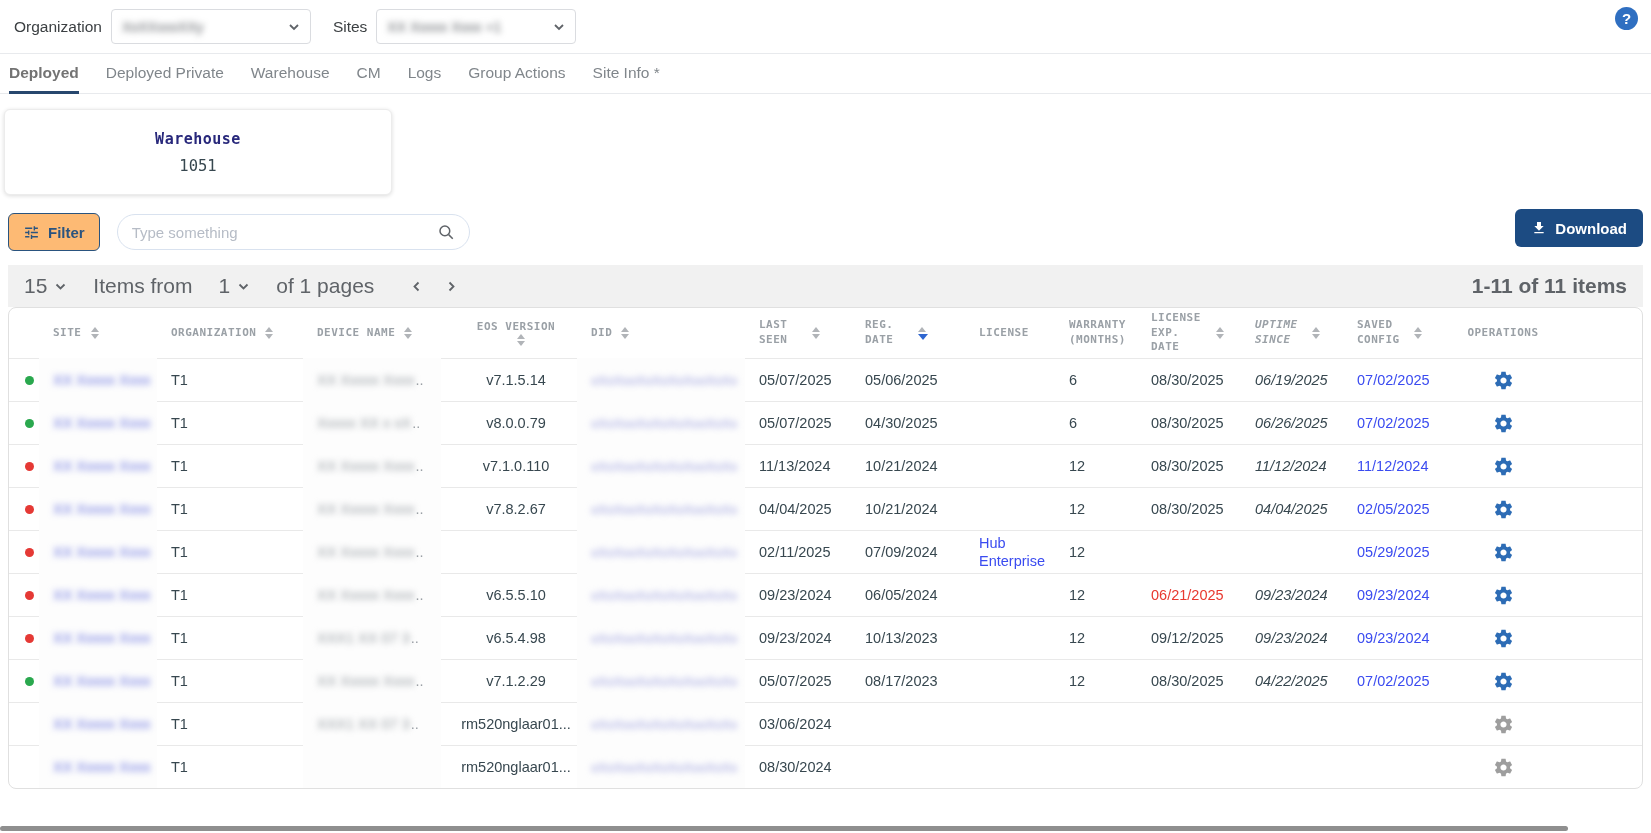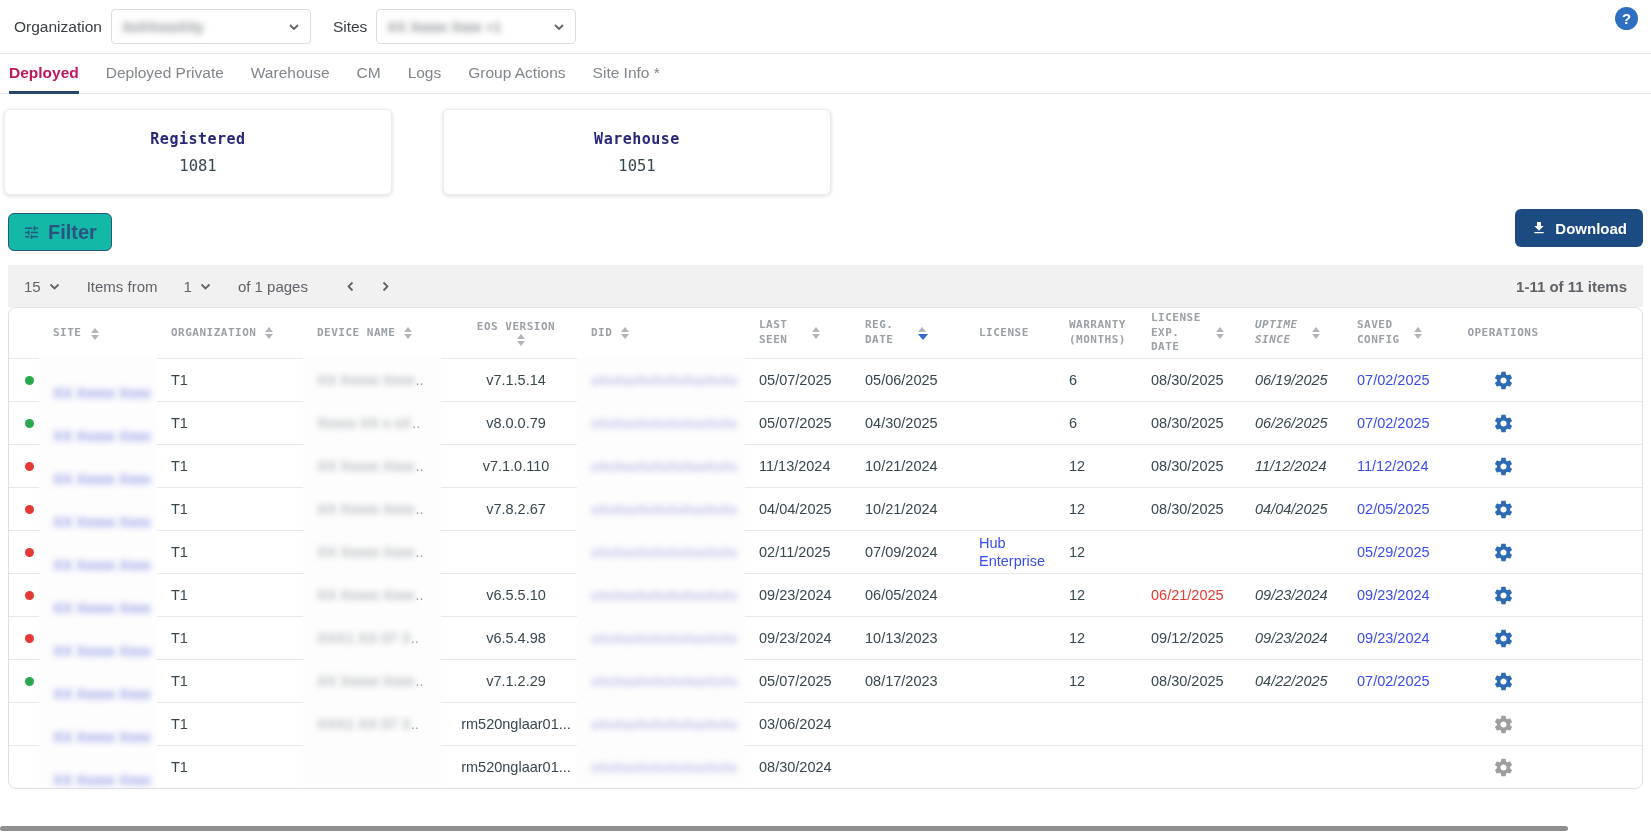--- a/index.html
+++ b/index.html
@@ -18,52 +18,52 @@
   .chev polyline { fill:none; stroke:#5f6368; stroke-width:1.8; }
   .help { position:absolute; right:13px; top:7px; width:23px; height:23px;
     border-radius:50%; background:#2f6fc1; color:#fff; font-weight:bold;
     font-size:15px; display:flex; align-items:center; justify-content:center; cursor:pointer; }
 
   
   .tabs { display:flex; gap:27px; padding:0 9px; height:40px; align-items:center;
     border-bottom:1px solid #e8eaed; }
   .tab { font-size:15.5px; color:#80868b; cursor:pointer; height:40px;
     display:flex; align-items:center; border-bottom:3px solid transparent; padding-top:2px; }
-  .tab.active { color:#be185d; font-weight:bold; border-bottom-color:#27476e;align-items:center; }
+  .tab.active { color:#737373; font-weight:bold; border-bottom-color:#27476e;align-items:center; }
 
   
   .cards { display:flex; gap:51px; padding:15px 4px 14px 4px; }
   .card { width:388px; height:86px; background:#fff; border:1px solid #ececec;
     border-radius:6px; box-shadow:0 1px 4px rgba(0,0,0,.14);
     display:flex; flex-direction:column; align-items:center; justify-content:center; gap:9px; }
   .card .ct { font-family:"DejaVu Sans Mono", monospace; font-weight:bold;
     font-size:15px; color:#28287b; letter-spacing:.5px; }
   .card .cv { font-family:"DejaVu Sans Mono", monospace; font-size:15.5px; color:#37474f; }
 
   
   .toolbar { display:flex; align-items:center; padding:4px 8px 14px 8px; position:relative; }
   .btn-filter { display:flex; align-items:center; gap:8px; height:38px; padding:12px 14px;
-    border:1.5px solid #2a547f; border-radius:6px; background:#14b8a6; cursor:pointer;
-    color:#2a547f; font-weight:bold; font-size:20px; }
+    border:1.5px solid #2a547f; border-radius:6px; background:#fdba74; cursor:pointer;
+    color:#2a547f; font-weight:bold; font-size:15px; }
   .btn-filter svg { fill:#2a547f; }
   .search { display:flex; align-items:center; justify-content:space-between;
     width:353px; height:36px; margin-left:17px; border:1px solid #d9e2ef;
     border-radius:18px; padding:0 14px; }
   .search input { border:none; outline:none; font-size:15px; color:#3c4043; width:280px;
     font-family:"Liberation Sans", sans-serif; }
   .search input::placeholder { color:#b6bcc6; }
   .search svg { stroke:#5f6368; fill:none; stroke-width:2; }
   .btn-download { position:absolute; right:8px; top:0; display:flex; align-items:center;
     gap:8px; height:38px; padding:0 16px; border:none; border-radius:6px;
     background:#1c4b82; color:#fff; font-weight:bold; font-size:15px; cursor:pointer; }
   .btn-download svg { fill:#fff; }
 
   
   .pager { margin:0 8px; height:42px; background:#f1f1f1; display:flex;
-    align-items:center; font-size:15px; color:#5f6368; padding:0 16px; }
+    align-items:center; font-size:21px; color:#5f6368; padding:0 16px; }
   .pager .grp { display:flex; align-items:center; gap:7px; margin-right:26px; }
   .pager .num { color:#5f6368; }
   .pager .nav { display:flex; gap:22px; margin-left:10px; }
   .pgchev { width:13px; height:13px; cursor:pointer; }
   .pgchev polyline { fill:none; stroke:#5f6368; stroke-width:1.8; }
   .pager .range { margin-left:auto;font-weight:bold; }
 
   
   .tcard { margin:0 8px; border:1px solid #e0e0e0; border-radius:8px; background:#fff; }
   .thead { display:flex; align-items:center; min-height:50px;
@@ -76,21 +76,21 @@
     border-right:4px solid transparent; border-bottom:5px solid #b1b4b8; }
   .tri-dn { width:0; height:0; border-left:4px solid transparent;
     border-right:4px solid transparent; border-top:5px solid #b1b4b8; }
   .tri-dn.act { border-top-color:#2f66d0; border-left-width:5px; border-right-width:5px; border-top-width:6px; }
 
   .trow { display:flex; align-items:center; min-height:43px; border-top:1px solid #e9e9e9;
     font-size:14.5px; color:#37474f; }
   .cell { padding-left:14px; display:flex; align-items:center; }
   
   .c-dot   { width:30px; padding-left:10px; justify-content:center; }
-  .c-site  { width:118px;align-items:flex-end; }
+  .c-site  { width:118px; }
   .c-org   { width:146px; }
   .c-device{ width:138px; }
   .c-eos   { width:136px;flex-direction:column; }
   .c-did   { width:168px; }
   .c-last  { width:106px; }
   .c-reg   { width:114px; }
   .c-lic   { width:90px; }
   .c-war   { width:82px; }
   .c-exp   { width:104px; }
   .c-up    { width:102px;font-style:italic; }
@@ -169,38 +169,41 @@
       <span>Group Actions</span>
     </div>
 
     <div class="tab">
       <span>Site Info *</span>
     </div>
   </div>
 
 <div class="cards">
 
-    <div class="card">
-      <div class="ct">Registered</div>
-      <div class="cv">1081</div>
-    </div>
 
     <div class="card">
       <div class="ct">Warehouse</div>
       <div class="cv">1051</div>
     </div>
   </div>
 
 <div class="toolbar">
   <button class="btn-filter">
     <svg width="17" height="17" viewBox="0 0 24 24">
         <path d="M3 17v2h6v-2H3zM3 5v2h10V5H3zm10 16v-2h8v-2h-8v-2h-2v6h2zM7 9v2H3v2h4v2h2V9H7zm14 4v-2H11v2h10zm-6-4h2V7h4V5h-4V3h-2v6z"></path>
       </svg>
     <span>Filter</span>
   </button>
+  <div class="search">
+    <input type="text" placeholder="Type something" style="">
+    <svg width="18" height="18" viewBox="0 0 24 24">
+        <circle cx="10.5" cy="10.5" r="6.5"></circle>
+        <line x1="15.5" y1="15.5" x2="21" y2="21"></line>
+      </svg>
+  </div>
   <button class="btn-download">
     <svg width="16" height="16" viewBox="0 0 24 24">
         <path d="M19 9h-4V3H9v6H5l7 7 7-7zM5 18v2h14v-2H5z"></path>
       </svg>
     <span>Download</span>
   </button>
 </div>
 
 <div class="pager">
   <div class="grp">

